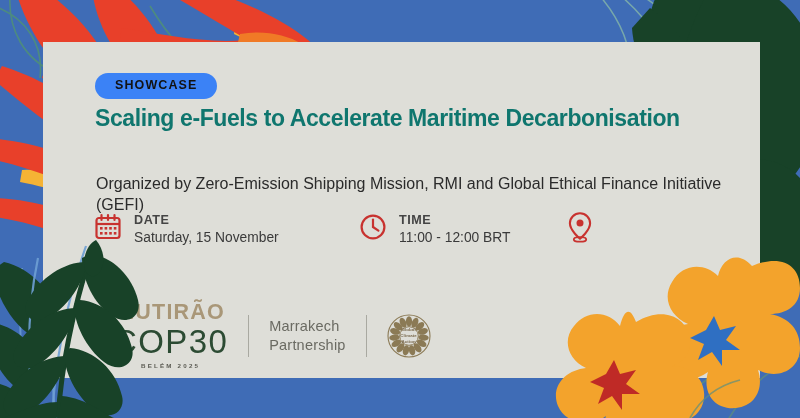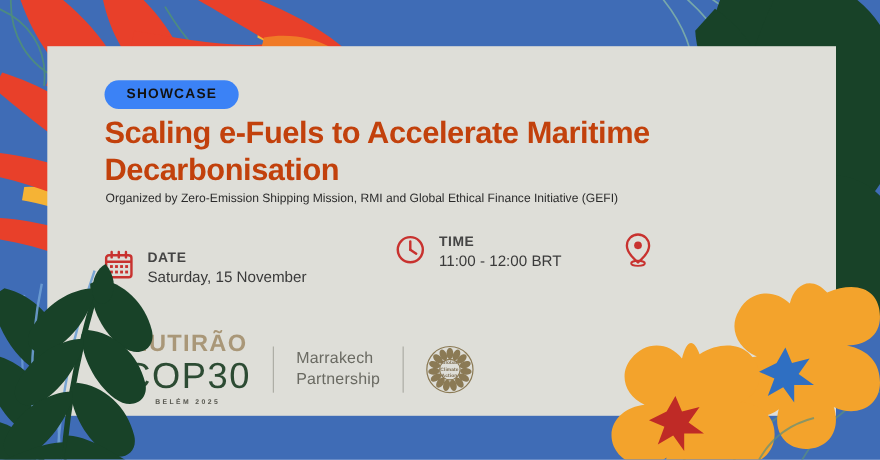--- a/index.html
+++ b/index.html
@@ -54,56 +54,56 @@
     line-height: 1;
   }
 
   
   .title {
     position: absolute;
     left: 52px;
     top: 62px;
     width: 640px;
     margin: 0;
-    color: #c2410c;
-    font-size: 28px;
+    color: #0f766e;
+    font-size: 23px;
     font-weight: bold;
     line-height: 1.22;
     letter-spacing: -0.4px;
   }
 
   
   .organizer {
     position: absolute;
     left: 53px;
     top: 132px;
     width: 660px;
     margin: 0;
     color: #2B2B2B;
-    font-size: 11px;
+    font-size: 16px;
     font-weight: normal;
     line-height: 1.3;
   }
 
   
   .meta-row {
     position: absolute;
     left: 50px;
     top: 168px;
     width: 660px;
     height: 54px;
   }
   .meta-item {
     position: absolute;
     top: 0;
     display: flex;
     align-items: flex-start;
     gap: 11px;
   }
-  .meta-item.date { left: 0px; margin-top: 14px; }
+  .meta-item.date { left: 0px; }
   .meta-item.time { left: 265px; }
   .meta-item.location { left: 472px; }
 
   .meta-icon {
     flex: 0 0 auto;
     width: 30px;
     height: 34px;
     display: flex;
     align-items: center;
     justify-content: center;

